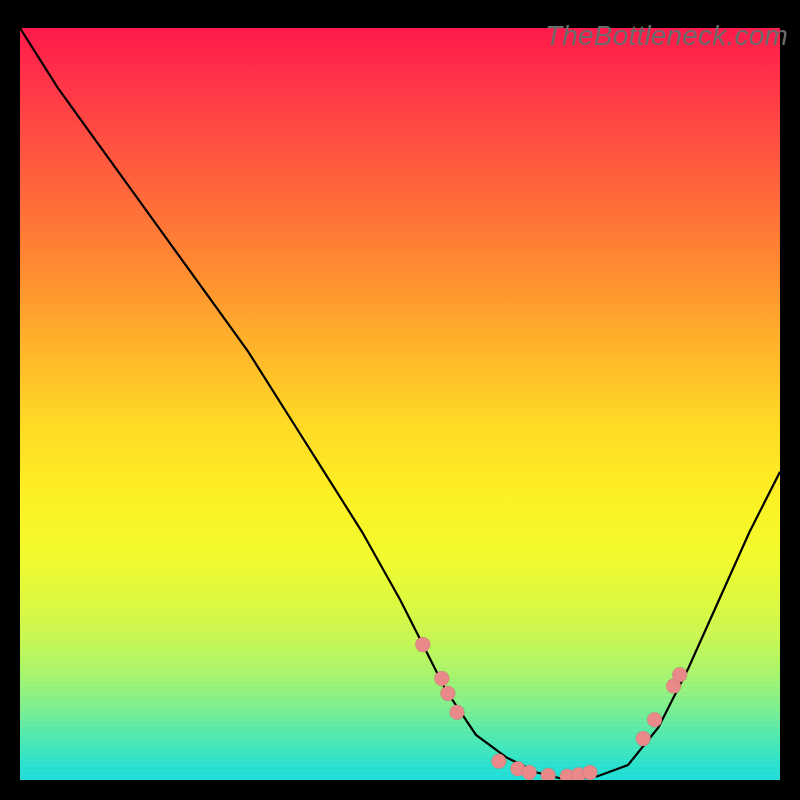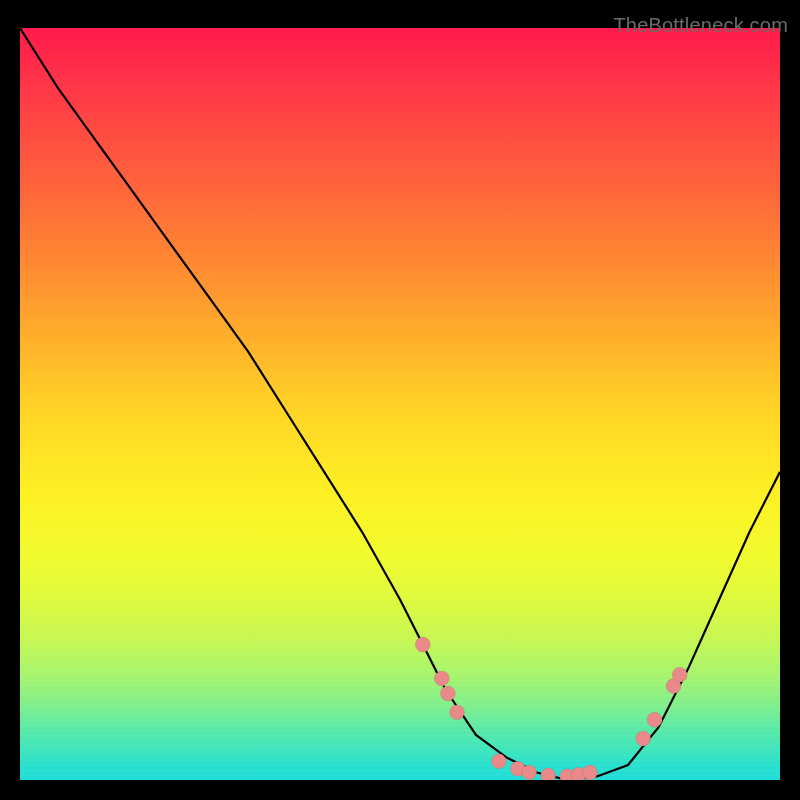--- a/index.html
+++ b/index.html
@@ -12,28 +12,29 @@
     overflow: hidden;
   }
   .stage {
     position: relative;
     width: 800px;
     height: 800px;
     background: #000;
   }
   .watermark {
     position: absolute;
-    top: 14px;
+    top: 20px;
     right: 12px;
     color: #6b6b6b;
-    font-size: 20px;
+    font-size: 28px;
     font-weight: 500;
     letter-spacing: 0.2px;
     z-index: 5;
     user-select: none;
+    font-style: italic;
   }
   .plot-frame {
     position: absolute;
     left: 20px;
     top: 28px;
     width: 760px;
     height: 752px;
     background: #000;
   }
   .gradient-bg {

